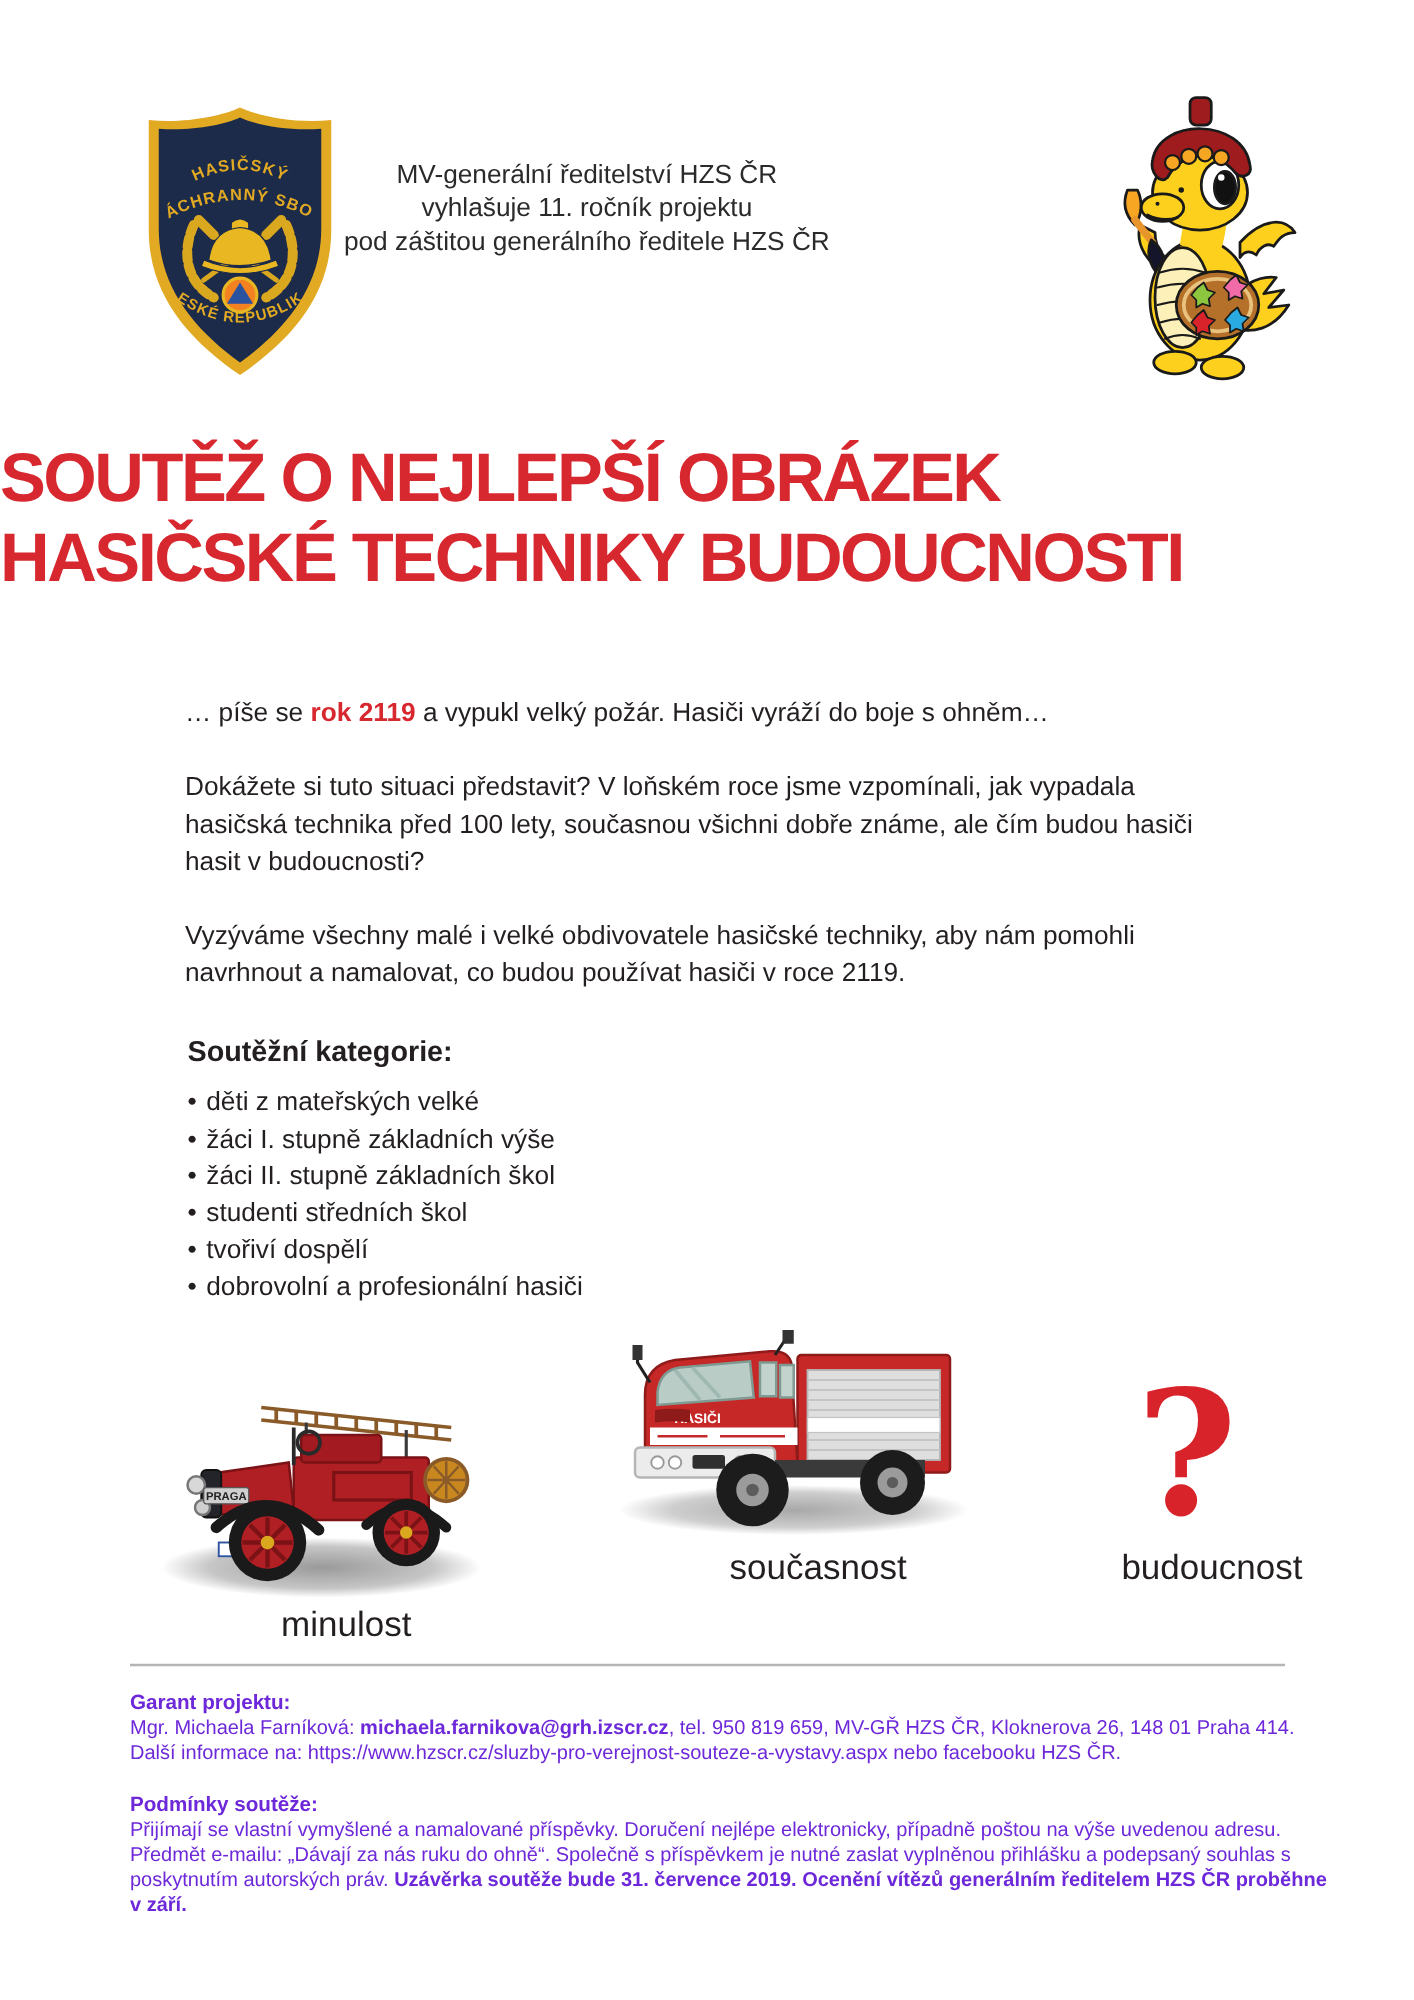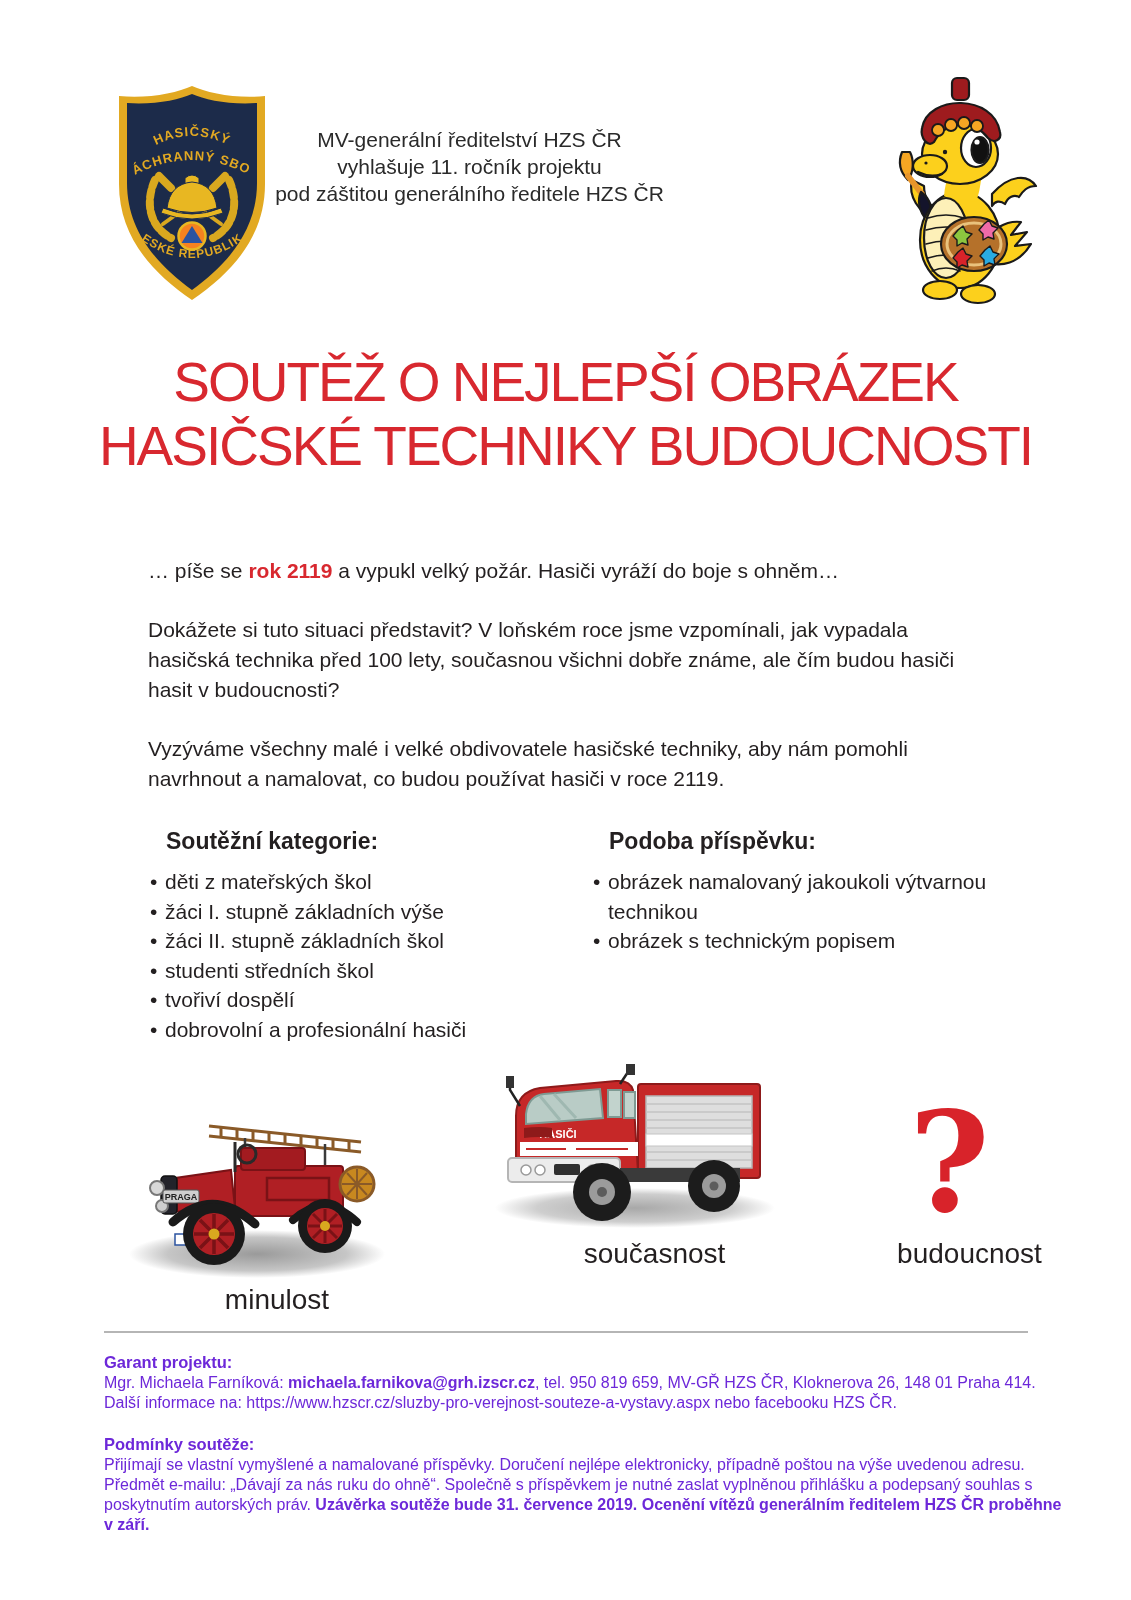--- a/index.html
+++ b/index.html
@@ -16,34 +16,33 @@
   
   #header-text{
     left:0;top:126px;width:939px;
     text-align:center;
     font-size:21px;line-height:27px;color:#2a2a2a;
   }
 
   
   #main-title{
     left:0;top:350px;width:1131px;
-    text-align:center;
-    font-weight:normal;
+    font-weight:bold;
     font-size:55px;line-height:64px;
     letter-spacing:-2px;
     color:#d8282f;
   }
 
   
   #intro{left:148px;top:556px;width:845px;font-size:21px;line-height:30px;}
   #intro p{margin:0 0 29px 0;}
   .red-bold{color:#d8282f;font-weight:bold;text-align:center;}
 
   
-  .col-heading{font-size:23px;font-weight:bold;margin:0 0 12px 16px;}
+  .col-heading{font-size:23px;font-weight:bold;margin:0 0 12px 0;}
   .bullet-list{list-style:none;margin:0;padding:0;font-size:21px;line-height:29.5px;}
   .bullet-list li{position:relative;padding-left:15px;}
   .bullet-list li::before{content:"•";position:absolute;left:0;top:0;}
   #categories{left:150px;top:828px;width:425px;}
   #entry-format{left:593px;top:828px;width:400px;}
 
   
   .figure{display:flex;flex-direction:column;align-items:center;justify-content:flex-end;}
   .fig-art{flex:1;display:flex;align-items:flex-end;justify-content:center;}
   .fig-label{height:32px;font-size:28px;line-height:32px;text-align:center;margin-left:40px;}
@@ -190,36 +189,29 @@
 
   <div class="abs" id="intro">
     <p><span>… píše se </span><span class="red-bold">rok 2119</span><span> a vypukl velký požár. Hasiči vyráží do boje s ohněm…</span></p>
     <p>Dokážete si tuto situaci představit? V loňském roce jsme vzpomínali, jak vypadala hasičská technika před 100 lety, současnou všichni dobře známe, ale čím budou hasiči hasit v budoucnosti?</p>
     <p>Vyzýváme všechny malé i velké obdivovatele hasičské techniky, aby nám pomohli navrhnout a namalovat, co budou používat hasiči v roce 2119.</p>
   </div>
 
   <div class="abs" id="categories">
     <h3 class="col-heading">Soutěžní kategorie:</h3>
     <ul class="bullet-list">
-      <li>děti z mateřských škol</li>
+      <li>děti z mateřských velké</li>
       <li>žáci I. stupně základních výše</li>
       <li>žáci II. stupně základních škol</li>
       <li>studenti středních škol</li>
       <li>tvořiví dospělí</li>
       <li>dobrovolní a profesionální hasiči</li>
     </ul>
   </div>
 
-  <div class="abs" id="entry-format">
-    <h3 class="col-heading">Podoba příspěvku:</h3>
-    <ul class="bullet-list">
-      <li>obrázek namalovaný jakoukoli výtvarnou technikou</li>
-      <li>obrázek s technickým popisem</li>
-    </ul>
-  </div>
 
   <div class="abs figure" id="fig-past">
     <div class="fig-art">
       <svg width="280" height="192" viewBox="0 0 280 192">
         <defs>
           <radialGradient id="shadow1" cx="50%" cy="50%" r="50%">
             <stop offset="0%" stop-color="#9a9a9a"></stop>
               <stop offset="70%" stop-color="#c6c6c6"></stop>
               <stop offset="100%" stop-color="#ffffff"></stop>
           </radialGradient>

